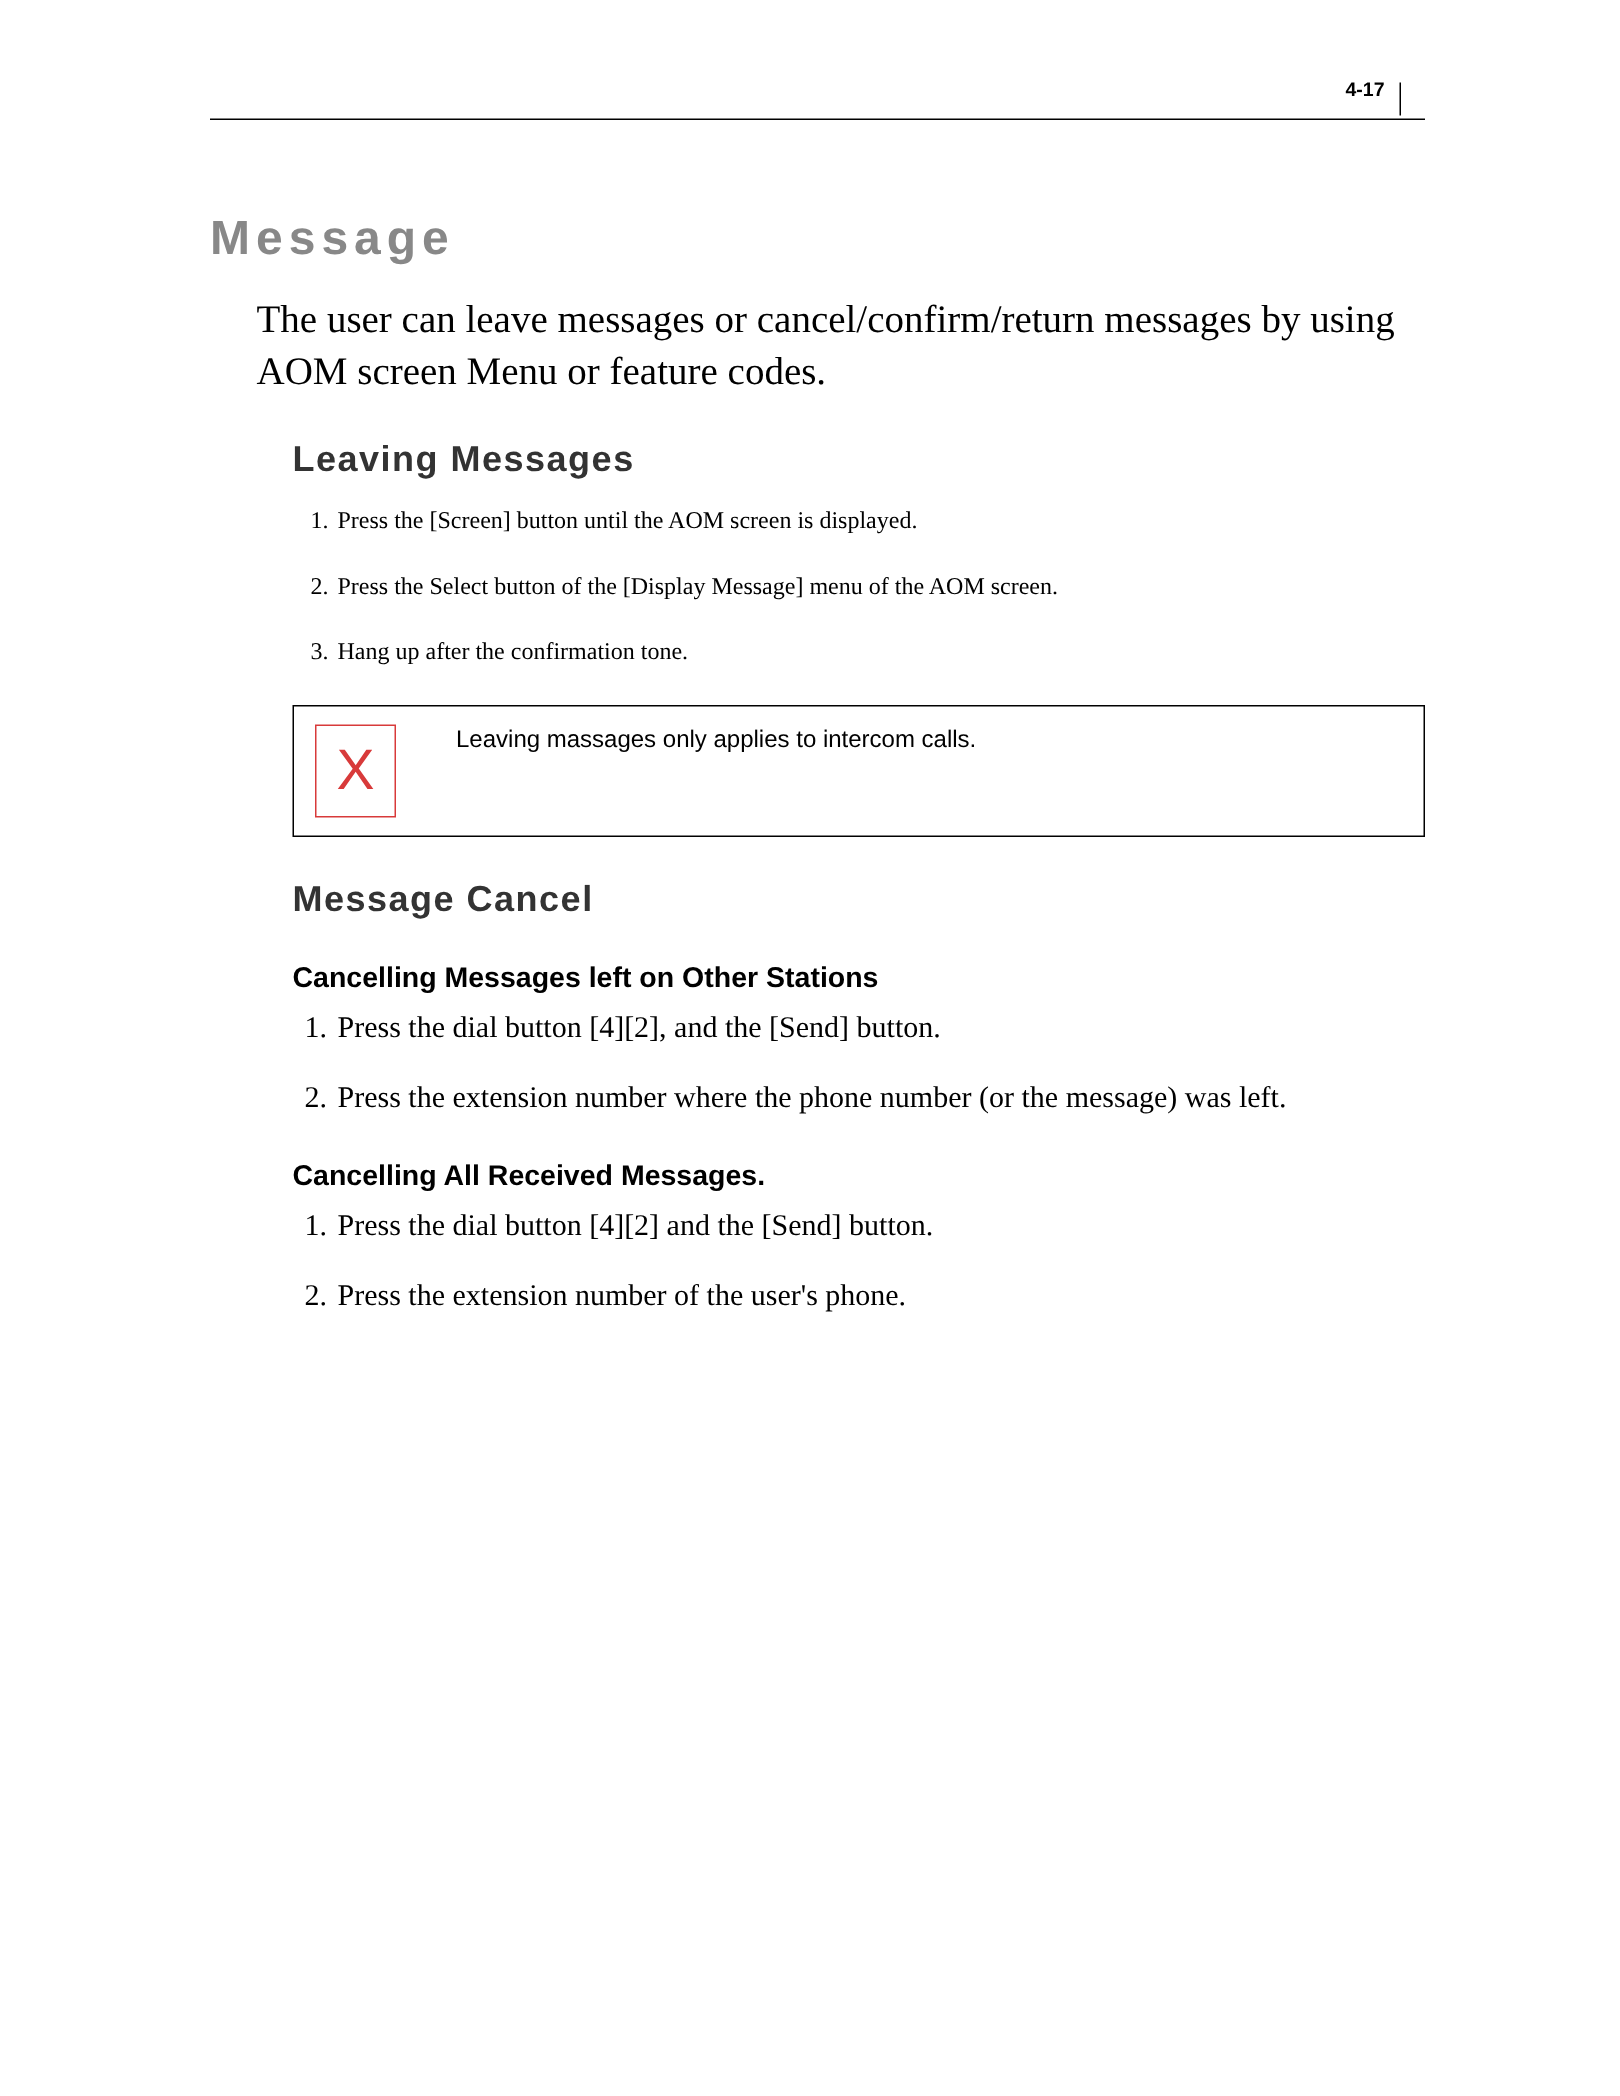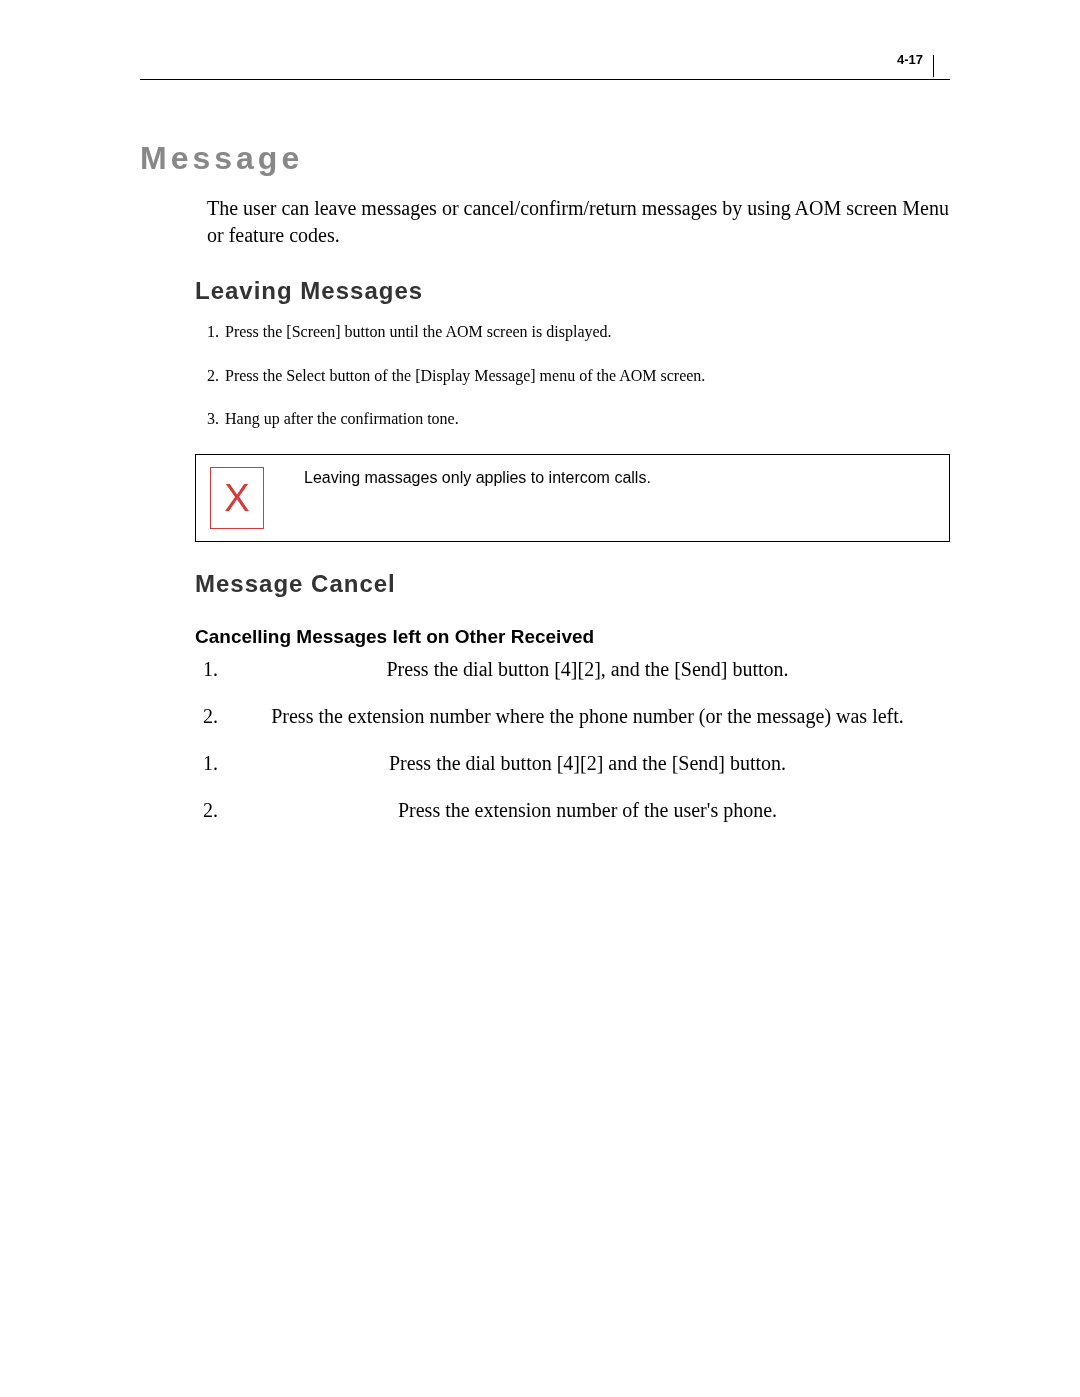--- a/index.html
+++ b/index.html
@@ -39,23 +39,23 @@
     }
     .heading1 {
       font-family: Arial, Helvetica, sans-serif;
       font-size: 32px;
       color: #888;
       letter-spacing: 4px;
       margin-top: 60px;
       margin-bottom: 18px;
     }
     .body-text {
-      font-size: 20px;
+      font-size: 26px;
       line-height: 1.35;
-      margin-left: 67px;
+      margin-left: 31px;
       margin-bottom: 10px;
     }
     .heading2 {
       font-family: Arial, Helvetica, sans-serif;
       font-size: 24px;
       color: #333;
       letter-spacing: 1px;
       margin-top: 28px;
       margin-bottom: 14px;
       margin-left: 55px;
@@ -109,21 +109,20 @@
       font-size: 19px;
       font-weight: bold;
       margin-left: 55px;
       margin-top: 28px;
       margin-bottom: 8px;
     }
     .ol-tight {
       margin-left: 55px;
       margin-top: 6px;
       padding-left: 28px;
-      text-align: center;
     }
     .ol-tight li {
       font-size: 20px;
       line-height: 1.35;
       margin-bottom: 20px;
       padding-left: 2px;
     }
   </style>
 </head>
 <body>
@@ -150,26 +149,27 @@
   <div class="note-box">
     <div class="note-icon-box">
       <span class="note-icon-x">X</span>
     </div>
     <div class="note-text">Leaving massages only applies to intercom calls.</div>
   </div>
 
   <h2 class="heading2">Message Cancel</h2>
 
 
-  <h3 class="heading3">Cancelling Messages left on Other Received</h3>
+  <h3 class="heading3">Cancelling Messages left on Other Stations</h3>
 
   <ol class="ol-tight">
     <li>Press the dial button [4][2], and the [Send] button.</li>
     <li>Press the extension number where the phone number (or the message) was left.</li>
   </ol>
 
+  <h3 class="heading3">Cancelling All Received Messages.</h3>
 
   <ol class="ol-tight">
     <li>Press the dial button [4][2] and the [Send] button.</li>
     <li>Press the extension number of the user's phone.</li>
   </ol>
 
 </div>
 
 </body></html>

